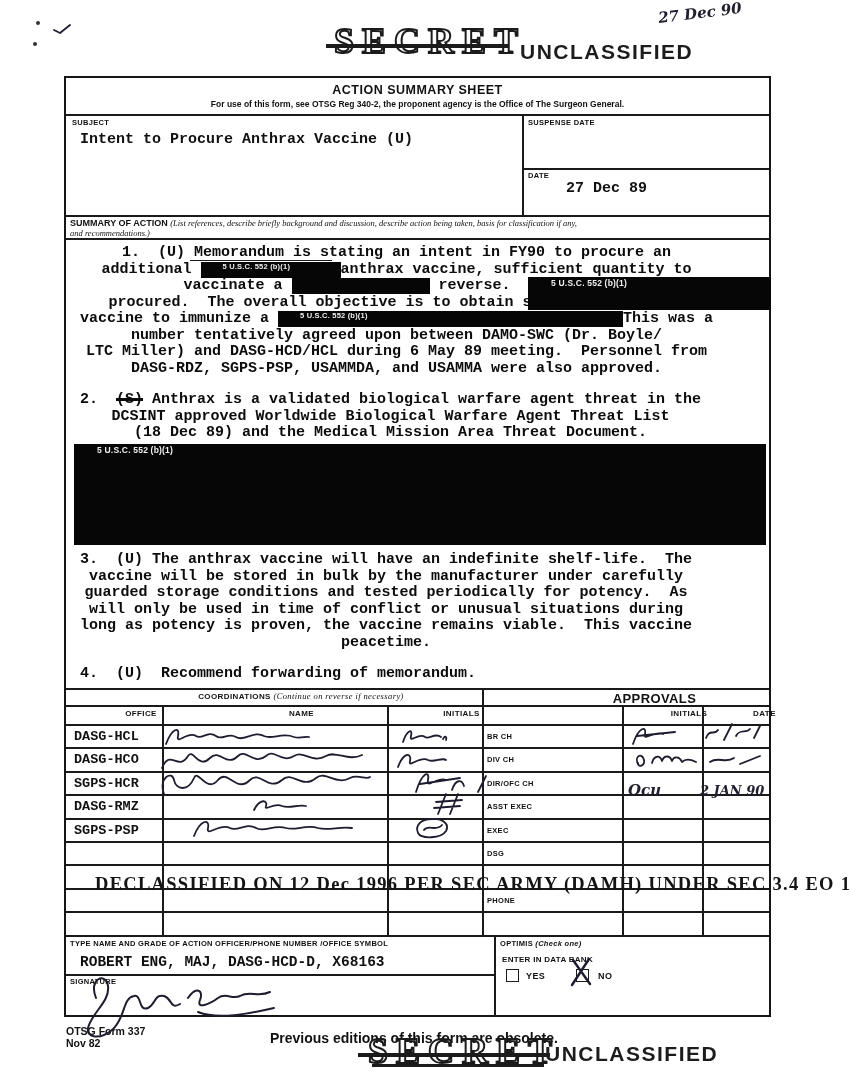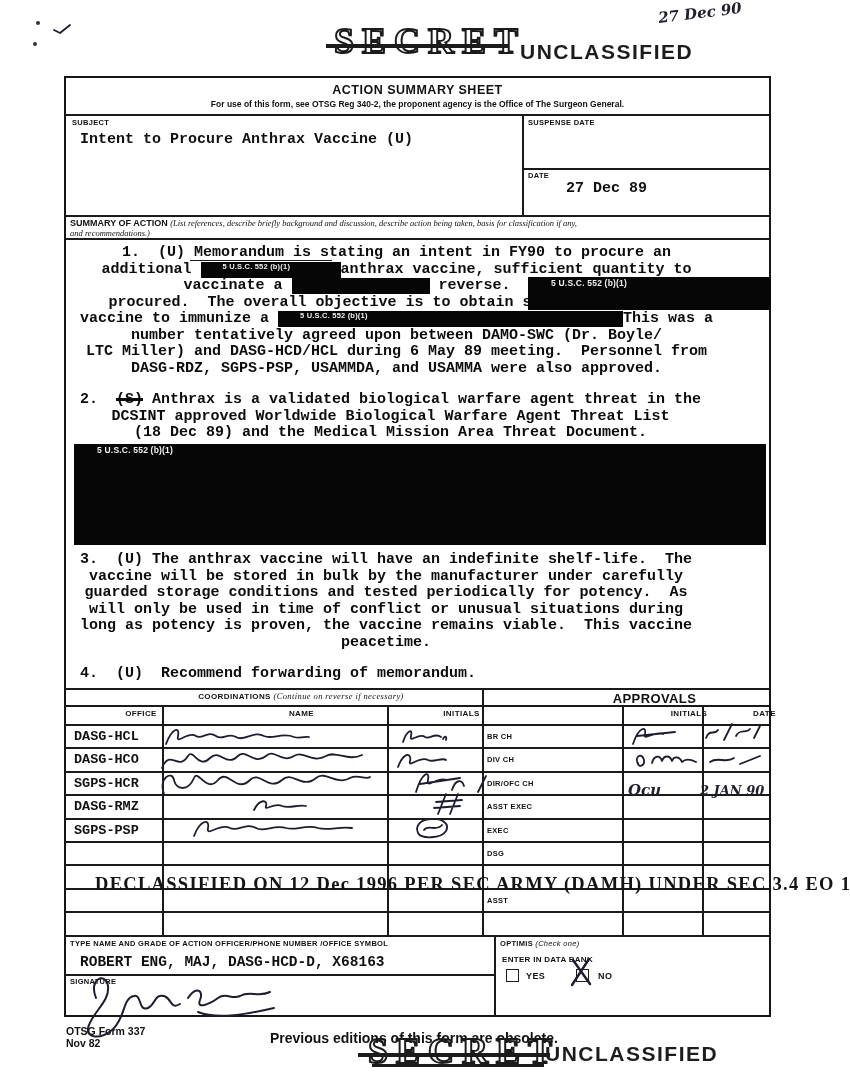--- a/index.html
+++ b/index.html
@@ -3,21 +3,21 @@
 <meta charset="utf-8">
 <style>
   html,body{margin:0;padding:0;background:#e8e8e8;}
   .page{position:relative;width:850px;height:1089px;background:#ffffff;overflow:hidden;
         font-family:"Liberation Sans",sans-serif;color:#111;}
   .abs{position:absolute;}
   
   .hr{position:absolute;height:1.5px;background:#1a1a1a;}
   .vline{position:absolute;width:1.5px;background:#1a1a1a;}
   .lbl{position:absolute;font:700 7.5px/1.2 "Liberation Sans",sans-serif;letter-spacing:.3px;color:#101010;white-space:nowrap;}
-  .lbl i{font-weight:400;}
+  .lbl i{font-weight:700;}
   
   .mono-line{font:600 15px/16.5px "Liberation Mono",monospace;white-space:pre;color:#0c0c0c;}
   .mono-line span{white-space:pre;}
   .para{position:absolute;text-align:center;}
   .redact{display:inline-block;position:relative;background:#060606;height:16px;vertical-align:text-bottom;}
   .rlabel{position:absolute;left:2px;top:1px;font:700 7.5px/1 "Liberation Sans",sans-serif;color:#efefef;letter-spacing:.2px;white-space:nowrap;padding-left:20px;}
   .redact-block{position:absolute;background:#060606;}
   .redact-block .rlabel{font-size:8.5px;top:2px;left:3px;}
   .strike-s{text-decoration:line-through;text-decoration-thickness:2.5px;}
   .underline{text-decoration-thickness:1.5px;}
@@ -164,21 +164,21 @@
     <div class="office" style="left:8px;top:698px">SGPS-HCR</div>
     <div class="office" style="left:8px;top:721px">DASG-RMZ</div>
     <div class="office" style="left:8px;top:745px">SGPS-PSP</div>
 
     <div class="lbl" style="left:421px;top:654px">BR CH</div>
     <div class="lbl" style="left:421px;top:677px">DIV CH</div>
     <div class="lbl" style="left:421px;top:701px">DIR/OFC CH</div>
     <div class="lbl" style="left:421px;top:724px">ASST EXEC</div>
     <div class="lbl" style="left:421px;top:748px">EXEC</div>
     <div class="lbl" style="left:421px;top:771px">DSG</div>
-    <div class="lbl" style="left:421px;top:818px">ASST</div>
+    <div class="lbl" style="left:421px;top:818px">PHONE</div>
 
     <div class="vline" style="left:428px;top:857px;height:82px"></div>
     <div class="lbl" style="left:4px;top:861px">TYPE NAME AND GRADE OF ACTION OFFICER/PHONE  NUMBER /OFFICE SYMBOL</div>
     <div class="subject-value underline" style="left:14px;top:876px;font-size:14.5px">ROBERT ENG, MAJ, DASG-HCD-D, X68163</div>
     <div class="hr" style="left:0;width:428px;top:896px"></div>
     <div class="lbl" style="left:4px;top:899px">SIGNATURE</div>
 
     <div class="lbl" style="left:434px;top:861px">
       <span>OPTIMIS</span>
       <i>(Check one)</i>

